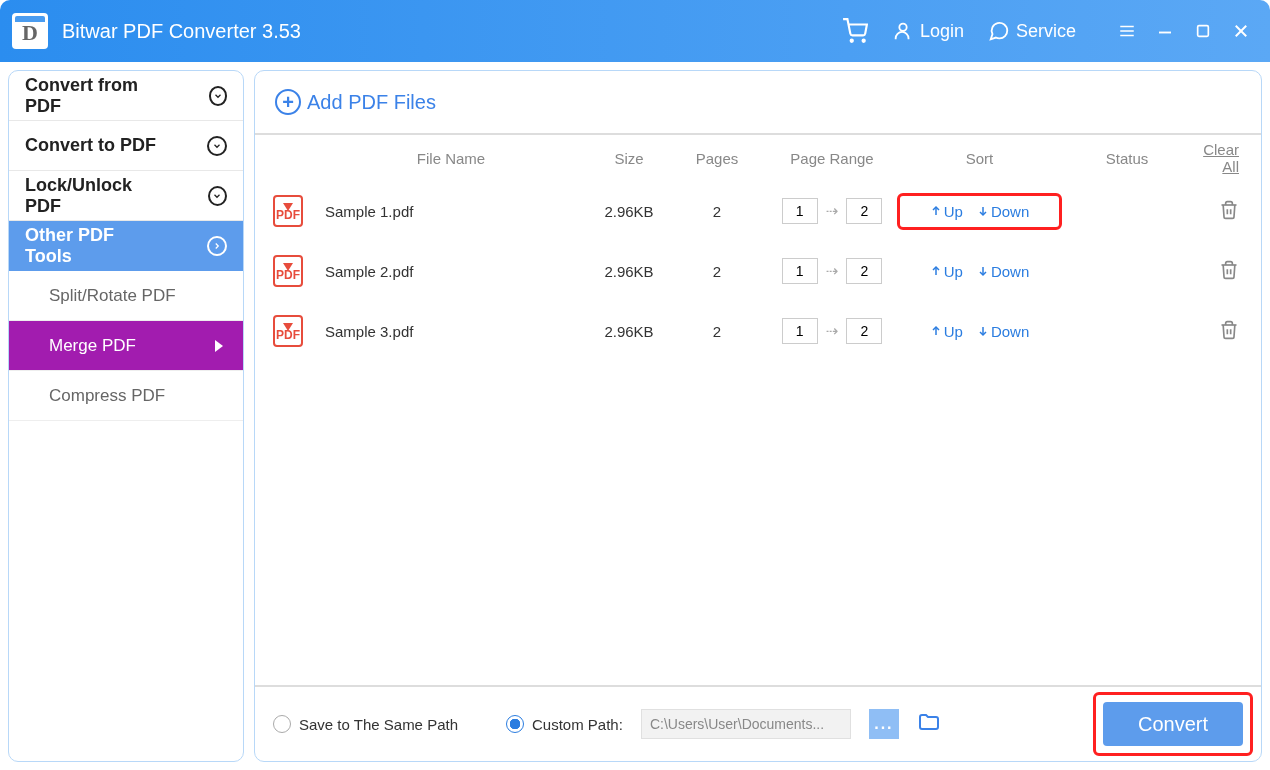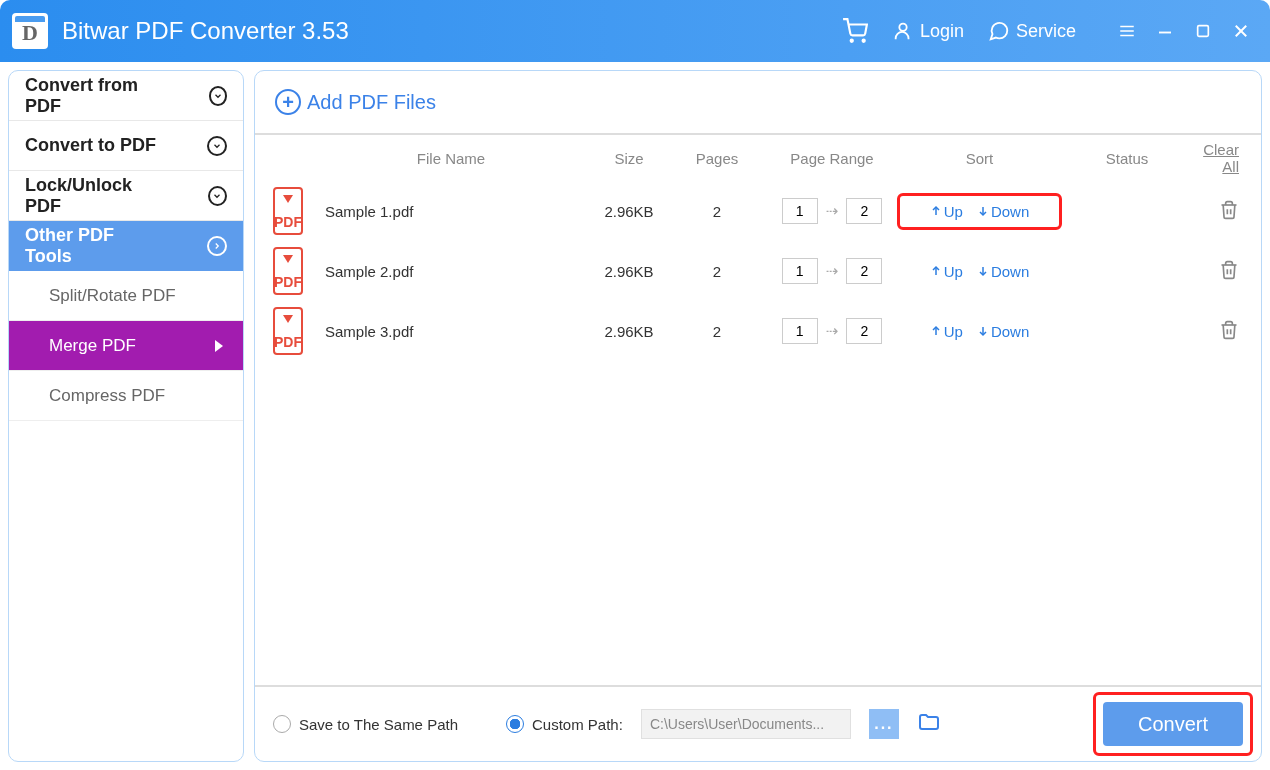--- a/index.html
+++ b/index.html
@@ -22,21 +22,21 @@
   display: flex; align-items: center; justify-content: center;
   color: #666; font-weight: bold; font-size: 22px;
   position: relative;
 }
 .app-icon::before {
   content: '';
   position: absolute; top: 3px; left: 3px; right: 3px; height: 6px;
   background: #4a9cf0; border-radius: 2px 2px 0 0;
 }
 .app-icon span { position: relative; margin-top: 4px; font-family: Georgia, serif; }
-.app-title { font-size: 24px; font-weight: 400; flex: 1; }
+.app-title { font-size: 20px; font-weight: 400; flex: 1; }
 .title-actions { display: flex; align-items: center; gap: 24px; }
 .title-btn { display: flex; align-items: center; gap: 6px; font-size: 18px; cursor: pointer; }
 .win-controls { display: flex; gap: 20px; margin-left: 18px; }
 .win-btn { width: 18px; height: 18px; cursor: pointer; display:flex; align-items:center; justify-content:center; }
 
 .main { display: flex; height: 708px; padding: 8px; gap: 10px; }
 .sidebar {
   width: 236px;
   background: #fff;
   border: 1px solid #b8d8f8;
@@ -117,25 +117,25 @@
 .col-status { width: 150px; text-align: center; }
 .col-clear { flex: 1; text-align: right; padding-right: 14px; text-decoration: underline; cursor: pointer; }
 
 .rows { flex: 1; overflow: auto; }
 .row {
   display: flex; height: 60px; align-items: center;
   padding: 0 8px 0 18px;
   font-size: 15px; color: #333;
 }
 .pdf-icon {
-  width: 30px; height: 48px;
+  width: 30px; height: 32px;
   border: 2px solid #e74c3c; border-radius: 4px;
   position: relative;
   display:flex; align-items:flex-end; justify-content:center;
-  color: #e74c3c; font-size: 14px; font-weight: bold;
+  color: #e74c3c; font-size: 12px; font-weight: bold;
   padding-bottom: 3px;
 }
 .pdf-icon::before { content:''; position:absolute; top:6px; width:0;height:0;border-left:5px solid transparent;border-right:5px solid transparent;border-top:8px solid #e74c3c; }
 .range-box { display:flex; align-items:center; justify-content:center; gap:8px; }
 .range-input { width: 36px; height: 26px; border: 1px solid #ccc; text-align: center; font-size: 14px; }
 .sort-box { display:flex; align-items:center; justify-content:center; gap: 14px; position:relative;}
 .sort-btn { color: #2b7de0; font-size: 15px; cursor: pointer; display:flex; align-items:center; gap:2px; }
 .highlight-red { position:absolute; border: 3px solid #ff2020; border-radius: 6px; pointer-events:none; }
 .trash { cursor:pointer; color:#888; }
 

